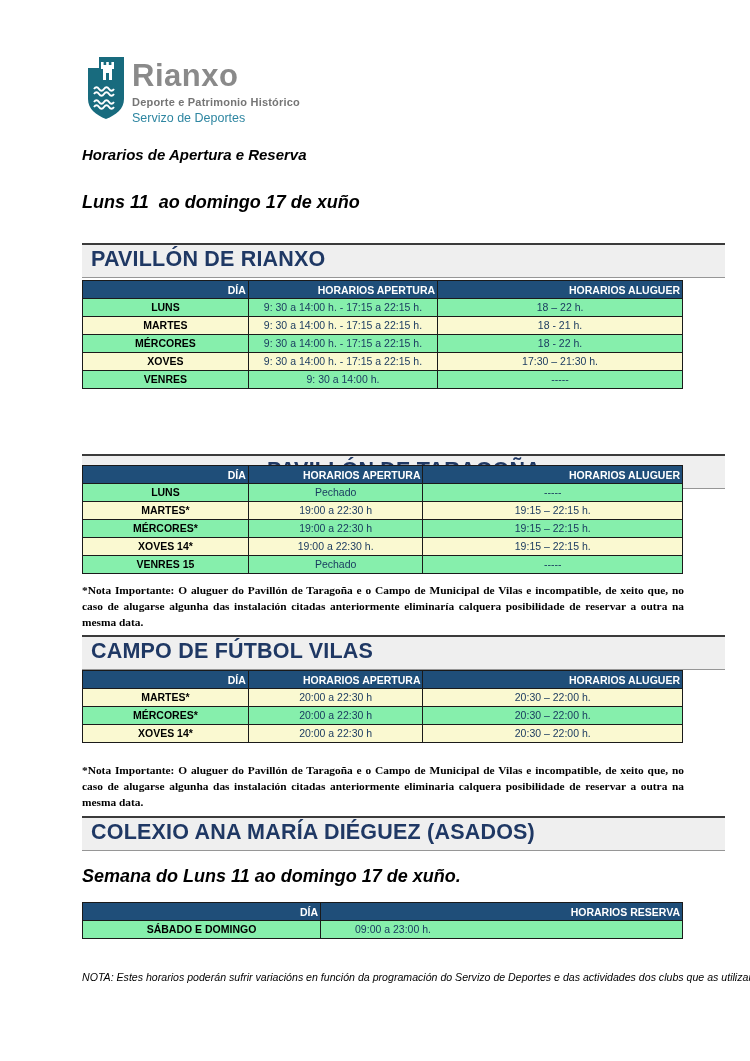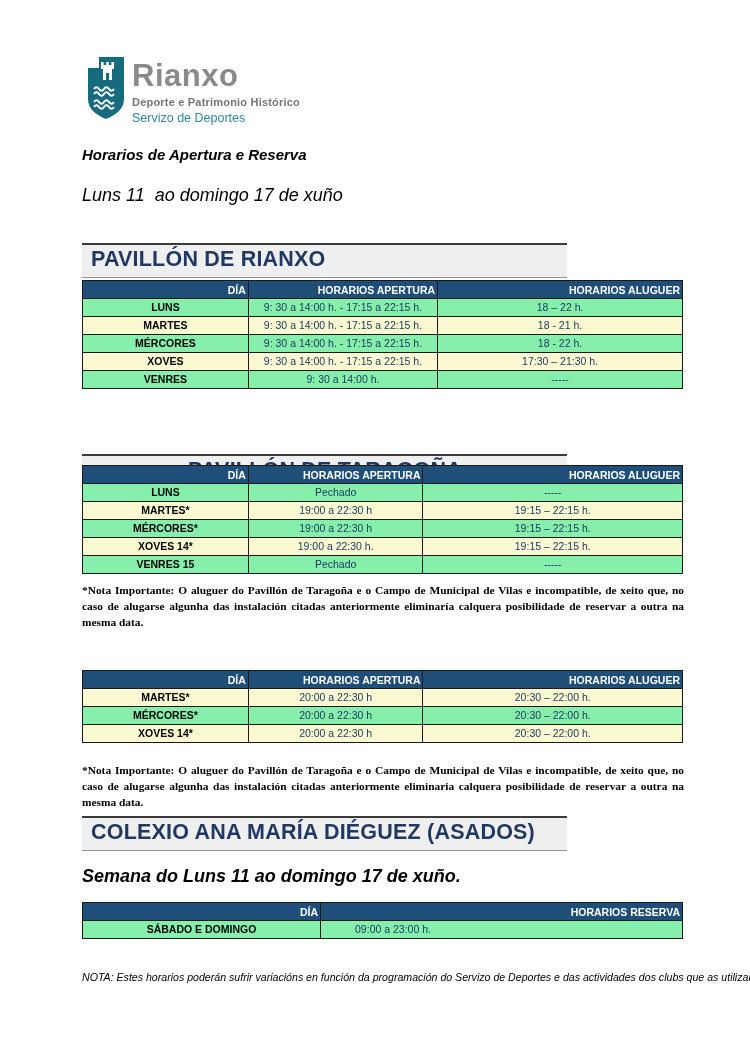--- a/index.html
+++ b/index.html
@@ -11,25 +11,25 @@
 
   
   .logo{left:88px;top:57px;display:flex;align-items:flex-start;}
   .logo-text{margin-left:8px;}
   .logo-name{font-size:31px;font-weight:800;color:#8a8a8a;line-height:1;letter-spacing:.5px;margin-top:3px;}
   .logo-tagline{font-size:11px;font-weight:700;color:#757575;margin-top:5px;letter-spacing:.2px;}
   .logo-dept{font-size:12.5px;color:#2e86a1;margin-top:3px;}
 
   
   .doc-title{top:146px;font-size:15px;font-weight:700;font-style:italic;}
-  .doc-week{top:185px;font-size:18px;font-weight:400;font-style:italic;white-space:pre-wrap;}
+  .doc-week{top:192px;font-size:18px;font-weight:700;font-style:italic;white-space:pre-wrap;}
   .colexio-week{top:866px;font-size:18px;font-weight:700;font-style:italic;}
 
   .section-bar{
-    width:485px;box-sizing:border-box;background:#efefef;
+    width:643px;box-sizing:border-box;background:#efefef;
     border-top:2px solid #3b3b3b;border-bottom:1.5px solid #969696;
     color:#1f3864;font-size:21.5px;font-weight:700;
     padding:1px 8px 4px 9px;letter-spacing:.2px;line-height:1.25;
   }
   .bar-1{top:243px;} .bar-2{top:454px;text-align:center;} .bar-3{top:635px;} .bar-4{top:816px;}
 
   
   table{
     border-collapse:collapse;table-layout:fixed;width:601px;
     font-size:10.5px;border:1.5px solid #1a1a1a;
@@ -164,20 +164,21 @@
         <tr>
           <td>VENRES 15</td>
           <td>Pechado</td>
           <td>-----</td>
         </tr>
       </tbody>
     </table>
 
   <div class="abs note note-1">*Nota Importante: O aluguer do Pavillón de Taragoña e o Campo de Municipal de Vilas e incompatible, de xeito que, no caso de alugarse algunha das instalación citadas anteriormente eliminaría calquera posibilidade de reservar a outra na mesma data.</div>
 
+  <div class="abs section-bar bar-3">CAMPO DE FÚTBOL VILAS</div>
   <table class="abs t-3 cols3b zebra-odd">
       <thead>
         <tr>
           <th>DÍA</th>
           <th>HORARIOS APERTURA</th>
           <th>HORARIOS ALUGUER</th>
         </tr>
       </thead>
       <tbody>
         <tr>

